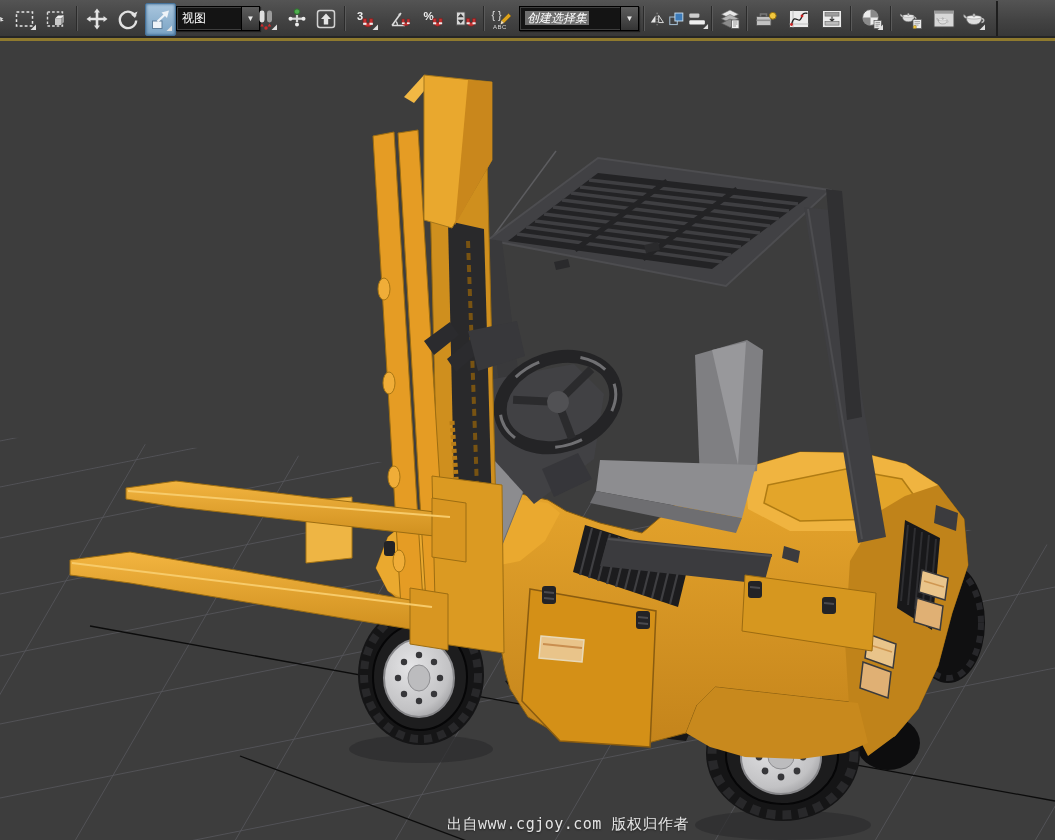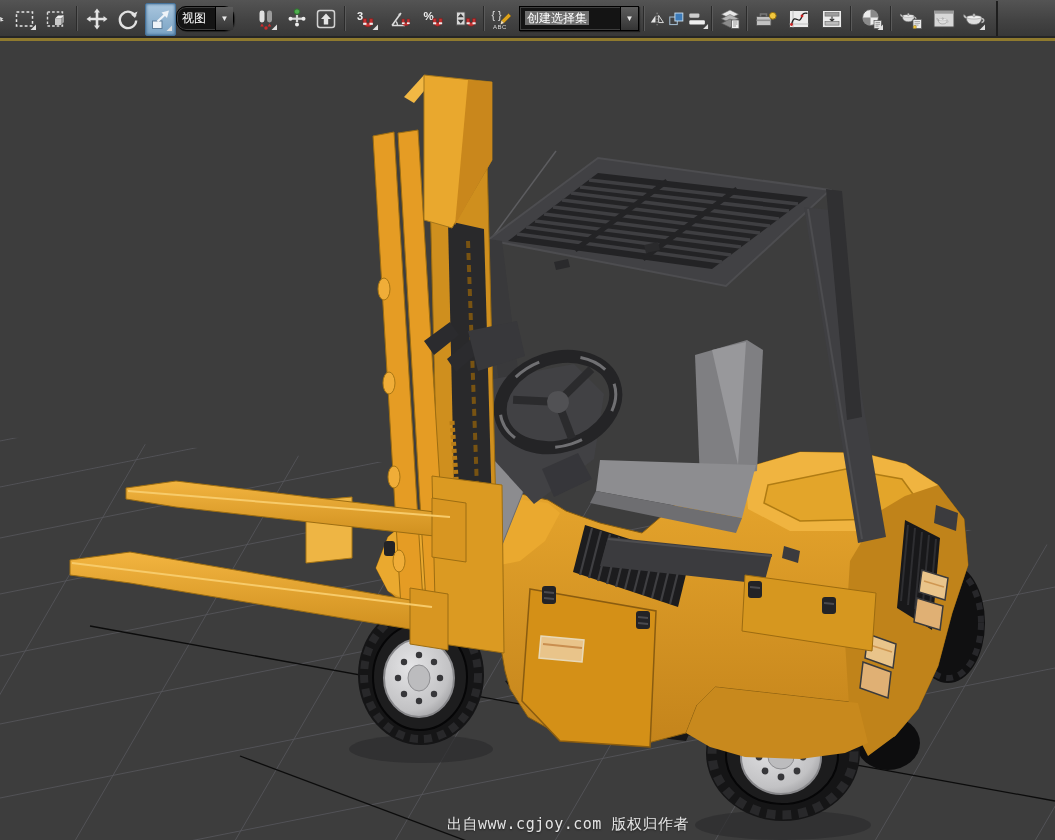--- a/index.html
+++ b/index.html
@@ -35,21 +35,21 @@
     position:absolute;top:6px;height:25px;
     background:#141414;
     border:1px solid #000;
     box-shadow:inset 0 0 0 1px #3e3e3e, 1px 1px 1px rgba(0,0,0,.45);
     display:flex;box-sizing:border-box;
   }
   .dd .val{
     flex:1;color:#ffffff;font-size:12px;line-height:22px;
     padding-left:5px;white-space:nowrap;overflow:hidden;
   }
-  .dd .val .hl{background:#6f6f6f;padding:0 2px;}
+  .dd .val .hl{background:#6f6f6f;padding:0 2px;font-style:italic;}
   .dd .arrow{
     width:17px;border-left:1px solid #000;
     background:linear-gradient(#5d5d5d,#343434);
     display:flex;align-items:center;justify-content:center;
     color:#e8e8e8;font-size:8px;line-height:1;
   }
   
   #vborder{width:1055px;height:3px;background:var(--active_border,#8f7a2e);}
   #viewport{
     position:relative;width:1055px;height:799px;
@@ -102,21 +102,21 @@
       </svg>
     </div>
     <div class="tbtn active" style="left: 145px; width: 29px;">
       <svg width="24" height="24" viewBox="0 0 24 24">
         <rect x="3.5" y="13" width="9.5" height="7.5" fill="#eef3f8" stroke="#5e7f9c"></rect>
         <path d="M8.5 13.5 L16.5 6" stroke="#eef3f8" stroke-width="2.2"></path>
         <path d="M20 2.5 L12.5 4.5 L18 10 Z" fill="#eef3f8"></path>
         <path d="M23 23 H17.5 L23 17.5 Z" fill="#e0e0e0"></path>
       </svg>
     </div>
-    <div class="dd" style="left: 176px; width: 58px; border-radius: 10px;">
+    <div class="dd" style="left: 176px; width: 84px;">
       <div class="val"><span>视图</span></div>
       <div class="arrow">▼</div>
     </div>
     <div class="tbtn" style="left: 252px; width: 28px;">
       <svg width="24" height="24" viewBox="0 0 24 24">
         <rect x="5.5" y="3.5" width="5" height="12" rx="2.4" fill="#e0e0e0"></rect>
         <rect x="13" y="3.5" width="5" height="12" rx="2.4" fill="#9b9b9b"></rect>
         <path d="M8 16.5 l1.8 3 h-3.6 z" fill="#cf2b2b"></path>
         <path d="M15.5 16.5 l1.8 3 h-3.6 z" fill="#cf2b2b"></path>
         <circle cx="12" cy="21" r="1.7" fill="#cf2b2b"></circle>

